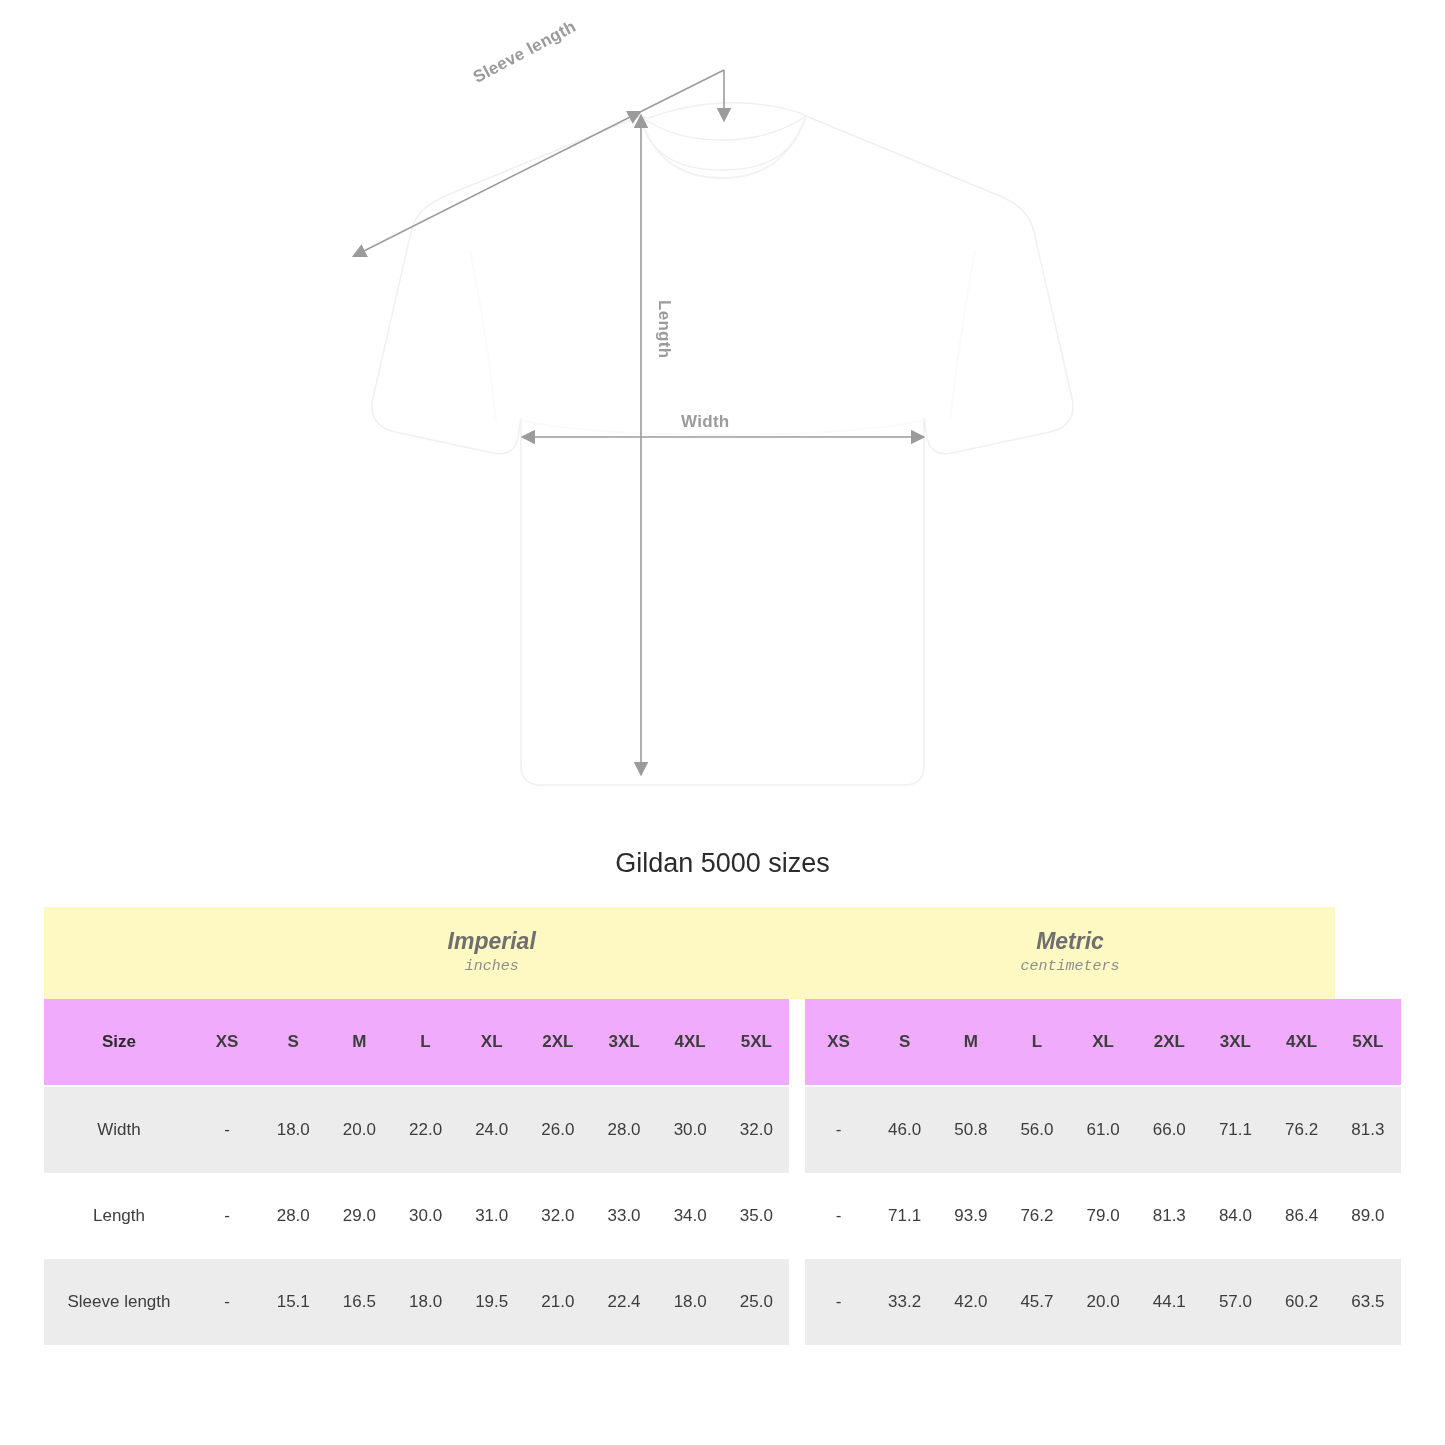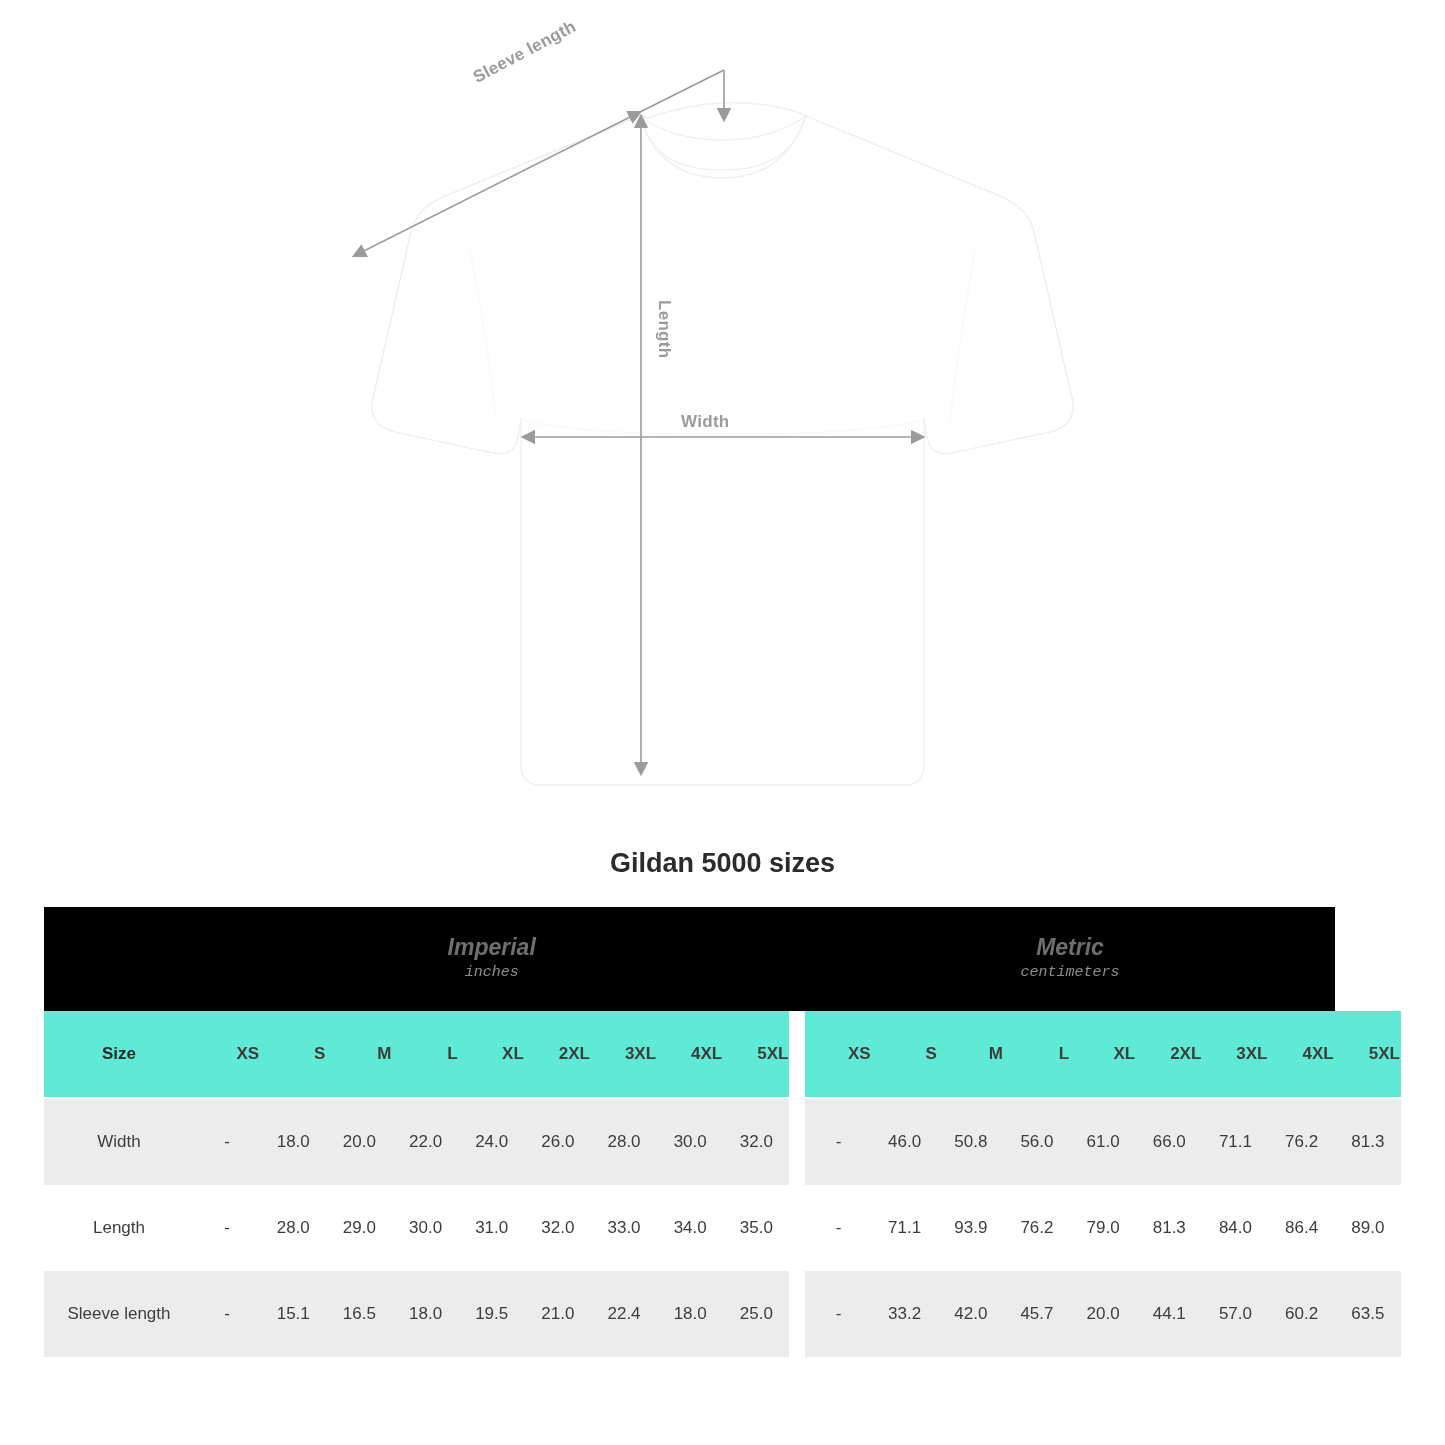--- a/index.html
+++ b/index.html
@@ -57,21 +57,21 @@
     top: 412px;
   }
 
   
   .title-block {
     text-align: center;
     margin-top: 28px;
   }
   .chart-title {
     font-size: 27px;
-    font-weight: bold;
+    font-weight: normal;
     color: #2b2b2b;
     margin: 0 0 18px 0;
   }
   .chart-note {
     font-size: 17px;
     font-style: italic;
     color: #8d8d8d;
     margin: 0;
   }
 
@@ -85,52 +85,51 @@
     border-collapse: collapse;
     width: 100%;
     table-layout: fixed;
   }
   table.sizes td, table.sizes th {
     text-align: center;
     vertical-align: middle;
     font-weight: normal;
   }
   .unit-head td {
-    background: #000000;
-    height: 104px;
+    background: #fef9c3;
+    height: 92px;
     padding: 0;
   }
   .unit-name {
     font-size: 23px;
     font-style: italic;
     font-weight: bold;
     color: #6f6f6f;
     line-height: 1.25;
   }
   .unit-sub {
     font-size: 15px;
     font-style: italic;
     color: #8d8d8d;
     line-height: 1.5;
     font-family: Liberation Mono, monospace;
   }
   .row-head td {
     height: 84px;
-    background: #5eead4;
+    background: #f0abfc;
     font-size: 17px;
     color: #3d3d3d;
     border-bottom: 2px solid #ffffff;
   }
   .row-head td.rowlabel {
     font-weight: bold;
     font-size: 17px;
   }
   .row-head td.sizecol {
     font-weight: bold;
-    text-align: right;
   }
   tr.band td {
     height: 84px;
     font-size: 17px;
     color: #3d3d3d;
   }
   tr.band.shade td {
     background: #ececec;
   }
   tr.band.plain td {

